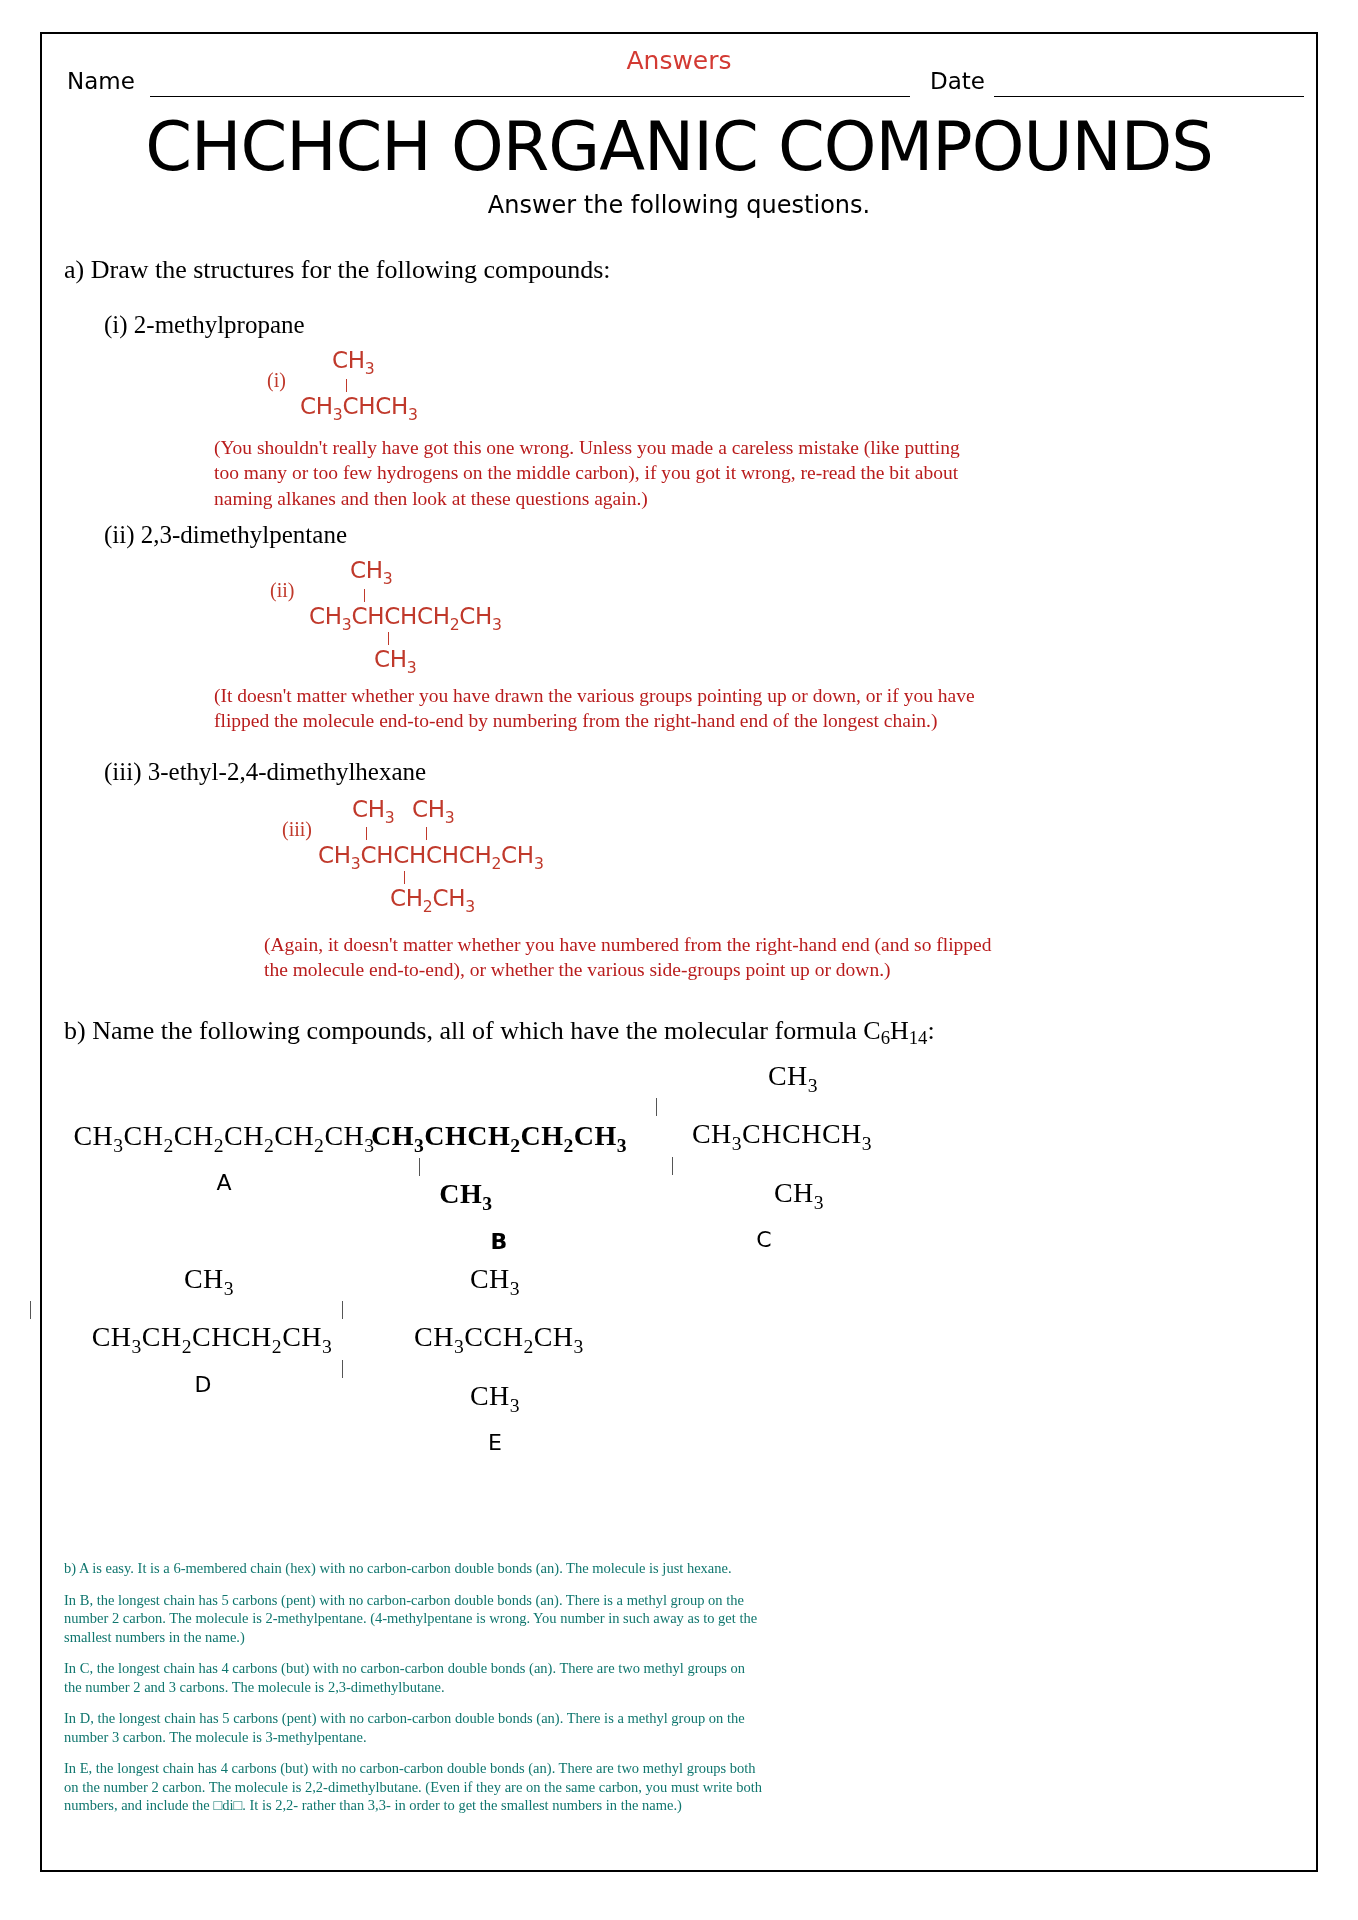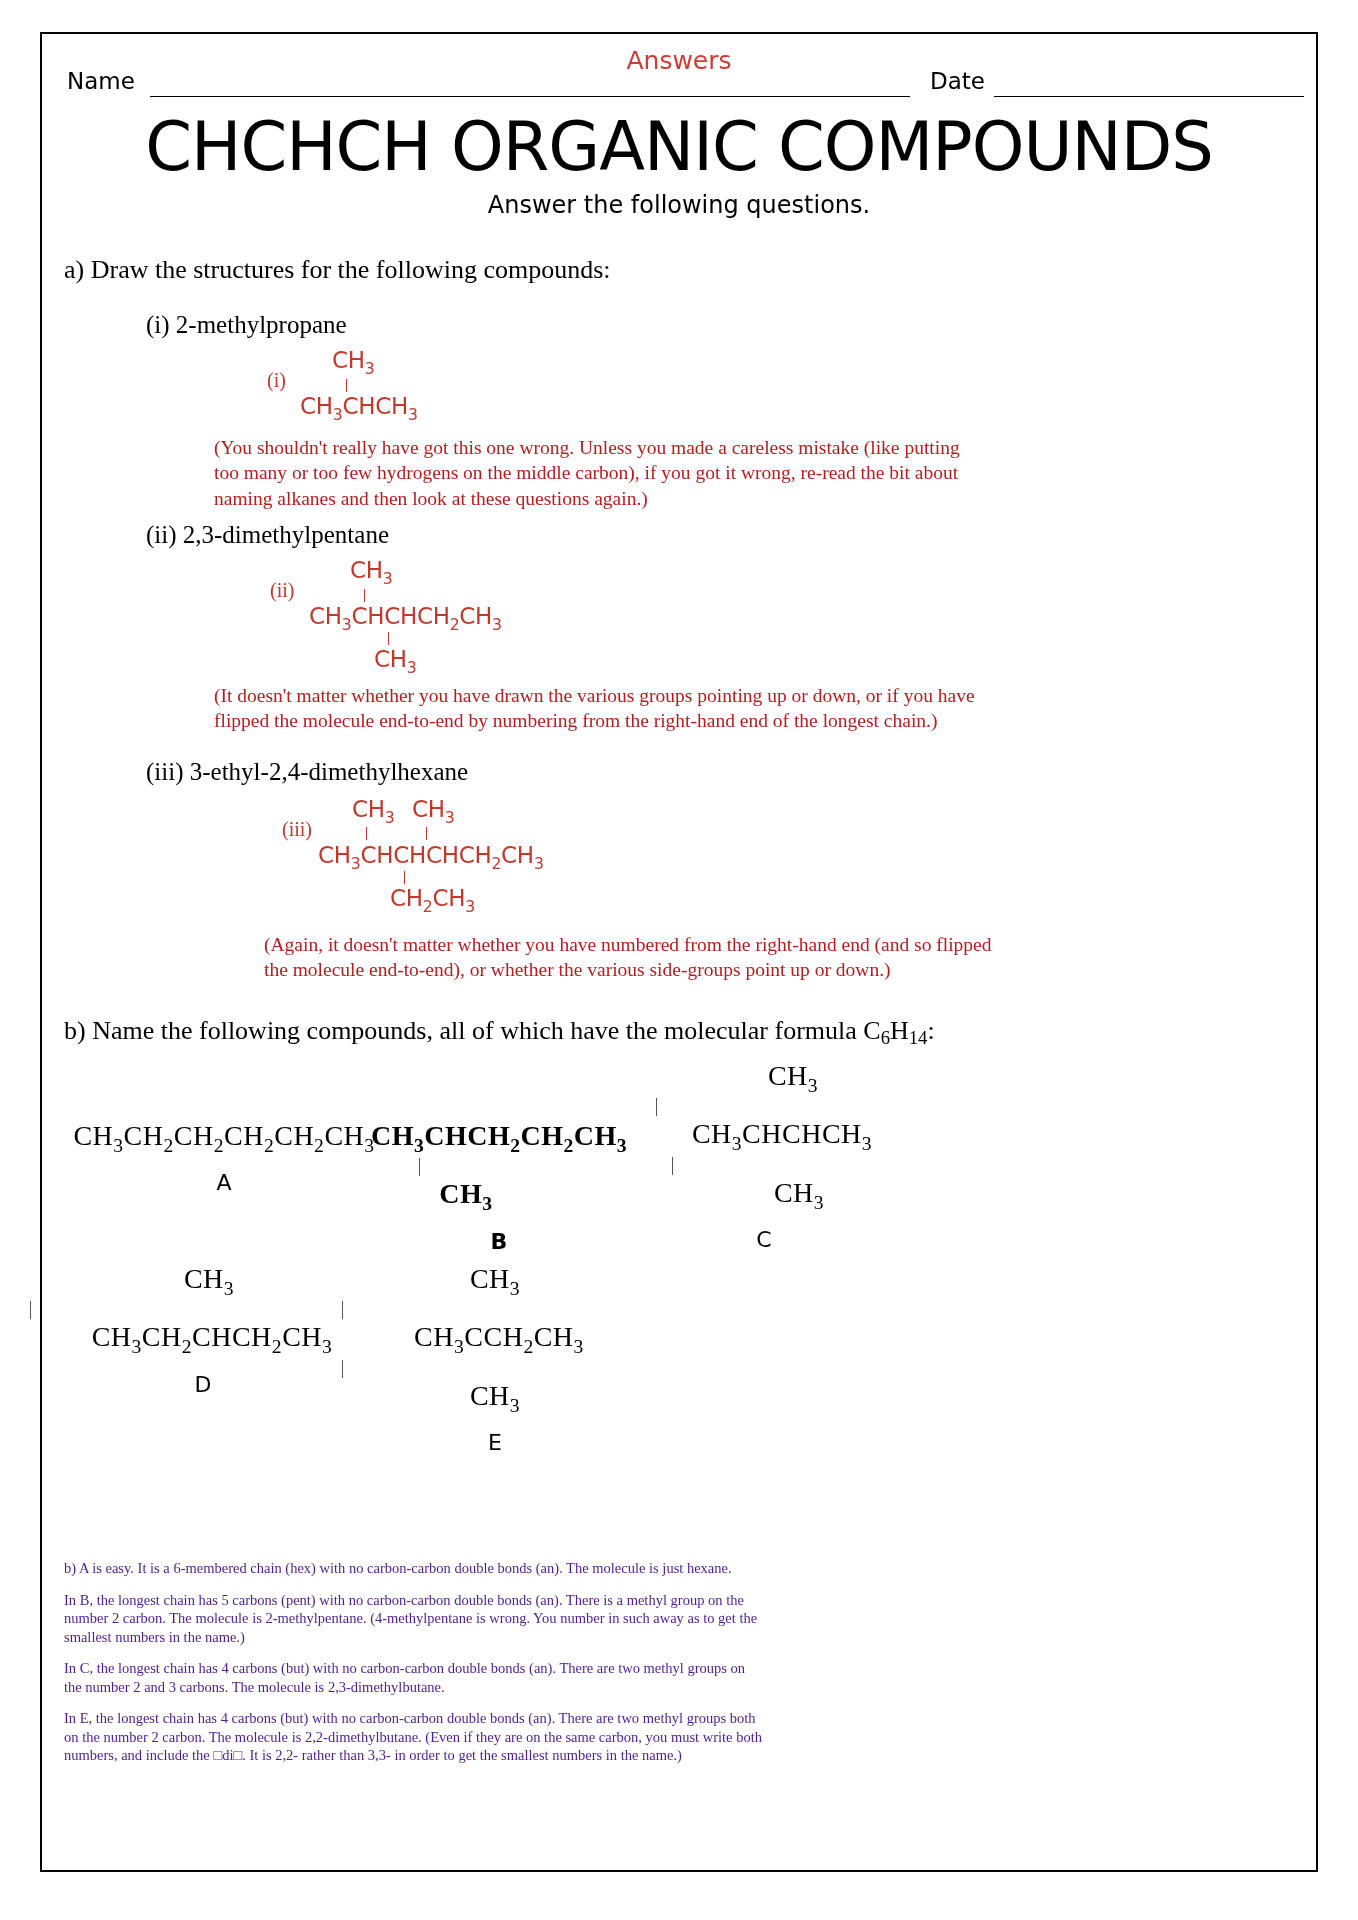--- a/index.html
+++ b/index.html
@@ -85,21 +85,21 @@
     font-size: 24px;
     margin-top: 10px;
   }
   
   .q-main {
     font-size: 26px;
     margin: 36px 0 0 22px;
   }
   .q-sub {
     font-size: 25px;
-    margin-left: 104px;
+    margin-left: 62px;
   }
   .sub-formula { font-size: 0.72em; vertical-align: -0.28em; }
 
   
   .ans-struct {
     color: #c0392b;
     font-family: "DejaVu Sans", sans-serif;
     position: relative;
   }
   .ans-label {
@@ -158,21 +158,21 @@
     font-family: "DejaVu Sans", sans-serif;
     font-size: 22px;
     margin-top: 14px;
   }
   
   .explain {
     position: absolute;
     left: 22px;
     top: 1525px;
     width: 700px;
-    color: #4c1d95;
+    color: #0f766e;
     font-family: "Liberation Serif", serif;
     font-size: 14.5px;
     line-height: 1.28;
   }
   .explain p { margin: 0 0 13px 0; }
 </style>
 </head>
 <body>
 
 <div class="page">
@@ -294,16 +294,17 @@
       <div class="cbond" style="margin-left:-22px;"></div>
       <div class="cform" style="margin-left:-8px;">CH<sub>3</sub></div>
       <div class="clabel" style="margin-left:-8px;">E</div>
     </div>
   </div>
 
   <div class="explain">
     <p>b) A is easy.  It is a 6-membered chain (hex) with no carbon-carbon double bonds (an).  The molecule is just hexane.</p>
     <p>In B, the longest chain has 5 carbons (pent) with no carbon-carbon double bonds (an).  There is a methyl group on the number 2 carbon.  The molecule is 2-methylpentane.  (4-methylpentane is wrong.  You number in such away as to get the smallest numbers in the name.)</p>
     <p>In C, the longest chain has 4 carbons (but) with no carbon-carbon double bonds (an).  There are two methyl groups on the number 2 and 3 carbons.  The molecule is 2,3-dimethylbutane.</p>
+    <p>In D, the longest chain has 5 carbons (pent) with no carbon-carbon double bonds (an).  There is a methyl group on the number 3 carbon.  The molecule is 3-methylpentane.</p>
     <p>In E, the longest chain has 4 carbons (but) with no carbon-carbon double bonds (an).  There are two methyl groups both on the number 2 carbon.  The molecule is 2,2-dimethylbutane.  (Even if they are on the same carbon, you  must write both numbers, and include the □di□.  It is 2,2- rather than 3,3- in order to get the smallest numbers in the name.)</p>
   </div>
 
 </div>
 
 </body></html>

